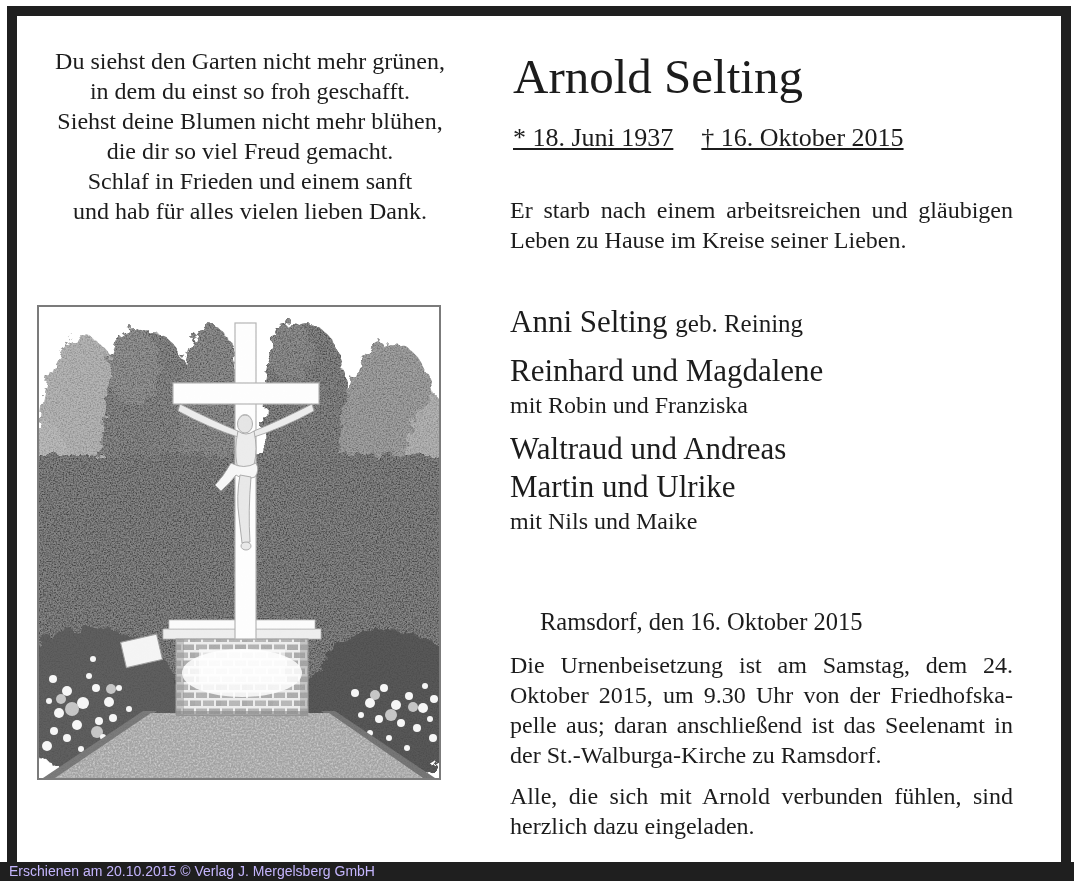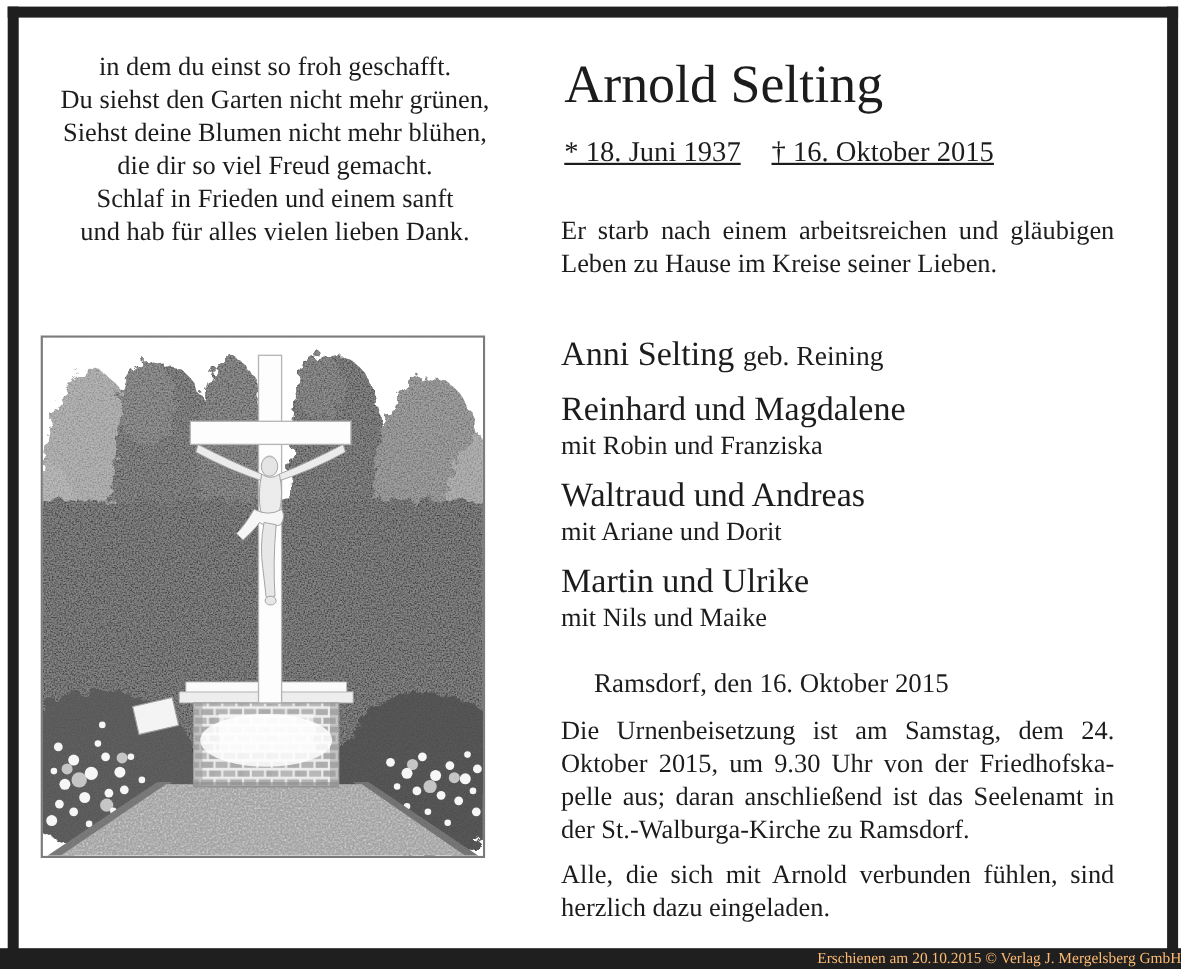--- a/index.html
+++ b/index.html
@@ -41,32 +41,32 @@
     position:absolute;left:510px;top:781px;width:503px;
     font-size:24px;line-height:30px;text-align:justify;
   }
   .photo{
     position:absolute;left:37px;top:305px;width:404px;height:475px;
     border:2px solid #7b7b7b;box-sizing:border-box;background:#ffffff;
   }
   .photo svg{display:block;width:100%;height:100%;}
   .footer-bar{
     position:absolute;left:0;right:0;bottom:0;height:19px;background:#1f1f1f;
-    color:#fdba74;font-family:Liberation Serif, serif;
-    font-size:14px;line-height:19px;padding-left:9px;box-sizing:border-box;text-align:right;
+    color:#c4b5fd;font-family:Liberation Sans, sans-serif;
+    font-size:14px;line-height:19px;padding-left:9px;box-sizing:border-box;
   }
 </style>
 </head>
 <body>
 
 <div class="frame"></div>
 
 <div class="poem">
+  <div>Du siehst den Garten nicht mehr grünen,</div>
   <div>in dem du einst so froh geschafft.</div>
-  <div>Du siehst den Garten nicht mehr grünen,</div>
   <div>Siehst deine Blumen nicht mehr blühen,</div>
   <div>die dir so viel Freud gemacht.</div>
   <div>Schlaf in Frieden und einem sanft</div>
   <div>und hab für alles vielen lieben Dank.</div>
 </div>
 
 <div class="title">Arnold Selting</div>
 
 <div class="dates">
   <span class="birth-date">* 18. Juni 1937</span><span class="death-date">† 16. Oktober 2015</span>
@@ -75,21 +75,20 @@
 <div class="intro">Er starb nach einem arbeitsreichen und gläubigen Leben zu Hause im Kreise seiner Lieben.</div>
 
 <div class="names">
   <div class="name name-row-first">
     <span>Anni Selting</span>
     <span class="suffix">geb. Reining</span>
   </div>
   <div class="name">Reinhard und Magdalene</div>
   <div class="sub">mit Robin und Franziska</div>
   <div class="name">Waltraud und Andreas</div>
-  <div class="sub">mit Ariane und Dorit</div>
   <div class="name">Martin und Ulrike</div>
   <div class="sub">mit Nils und Maike</div>
 </div>
 
 <div class="dateline">Ramsdorf, den 16. Oktober 2015</div>
 
 <div class="funeral">Die Urnenbeisetzung ist am Samstag, dem 24. Oktober 2015, um 9.30 Uhr von der Friedhofska­pelle aus; daran anschließend ist das Seelenamt in der St.-Walburga-Kirche zu Ramsdorf.</div>
 
 <div class="invitation">Alle, die sich mit Arnold verbunden fühlen, sind herzlich dazu eingeladen.</div>
 

